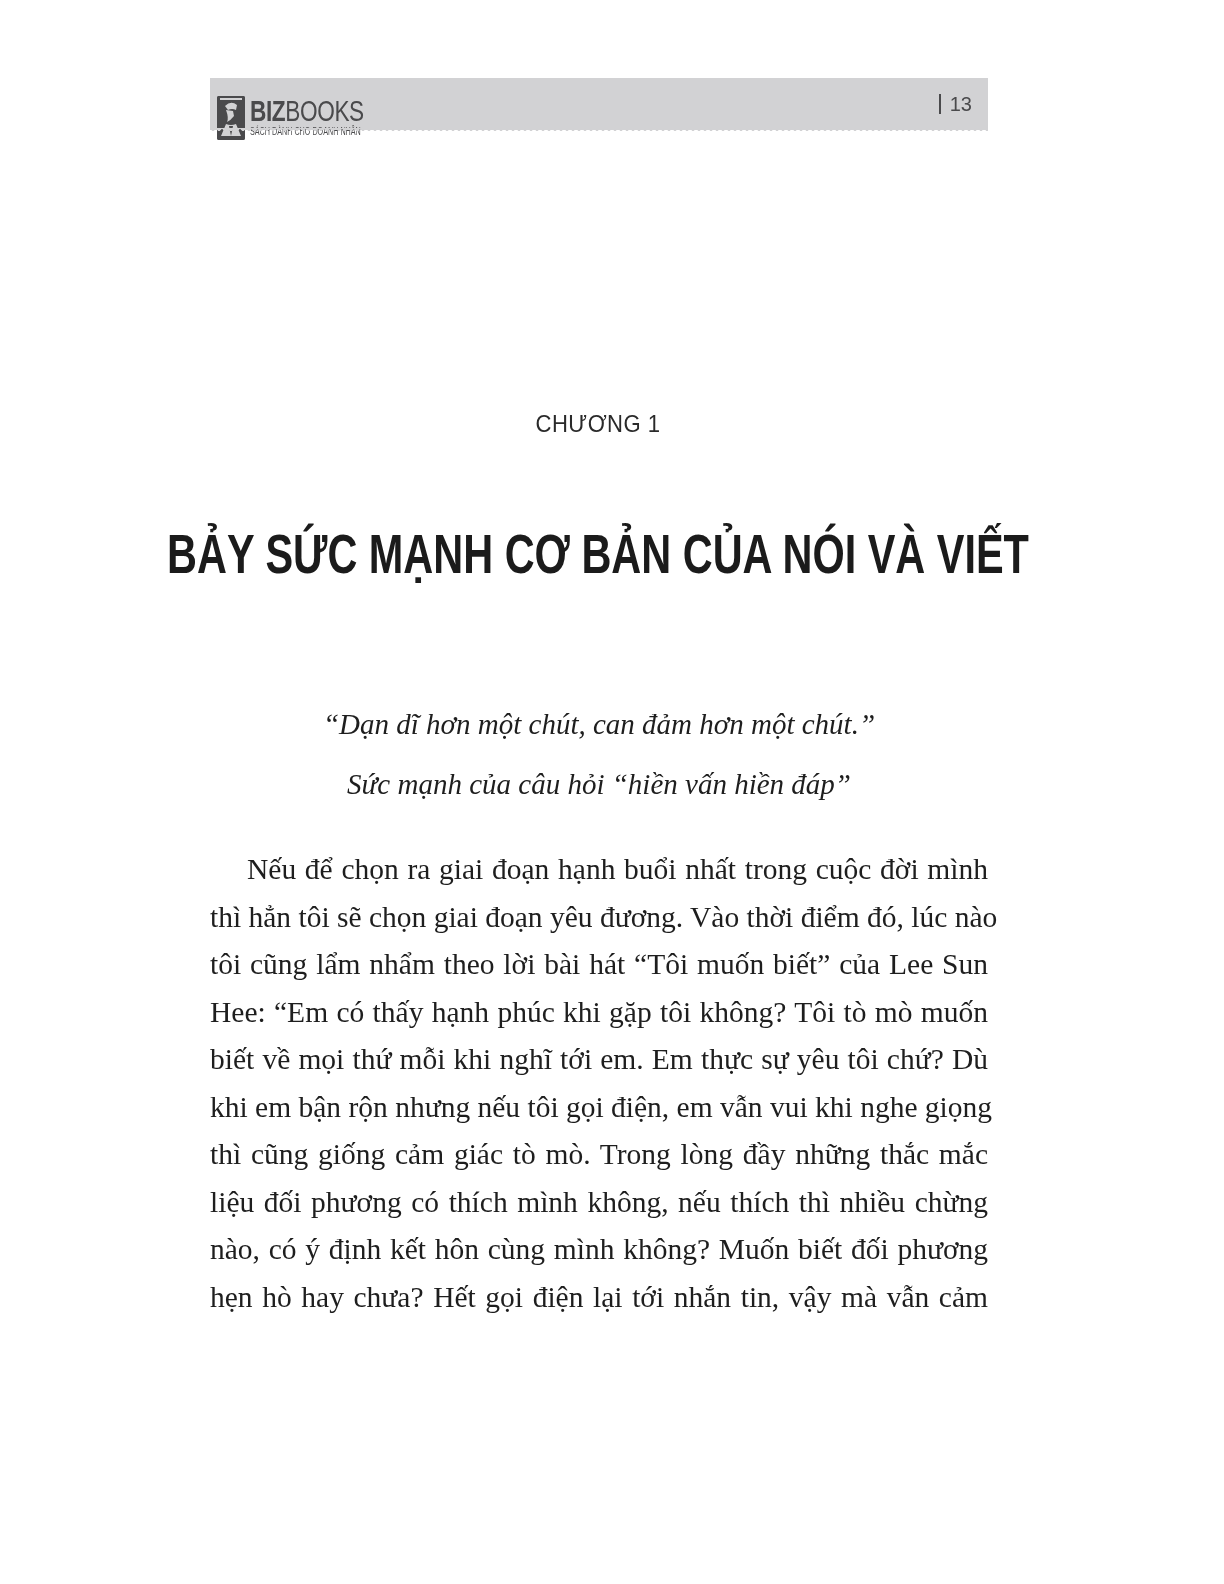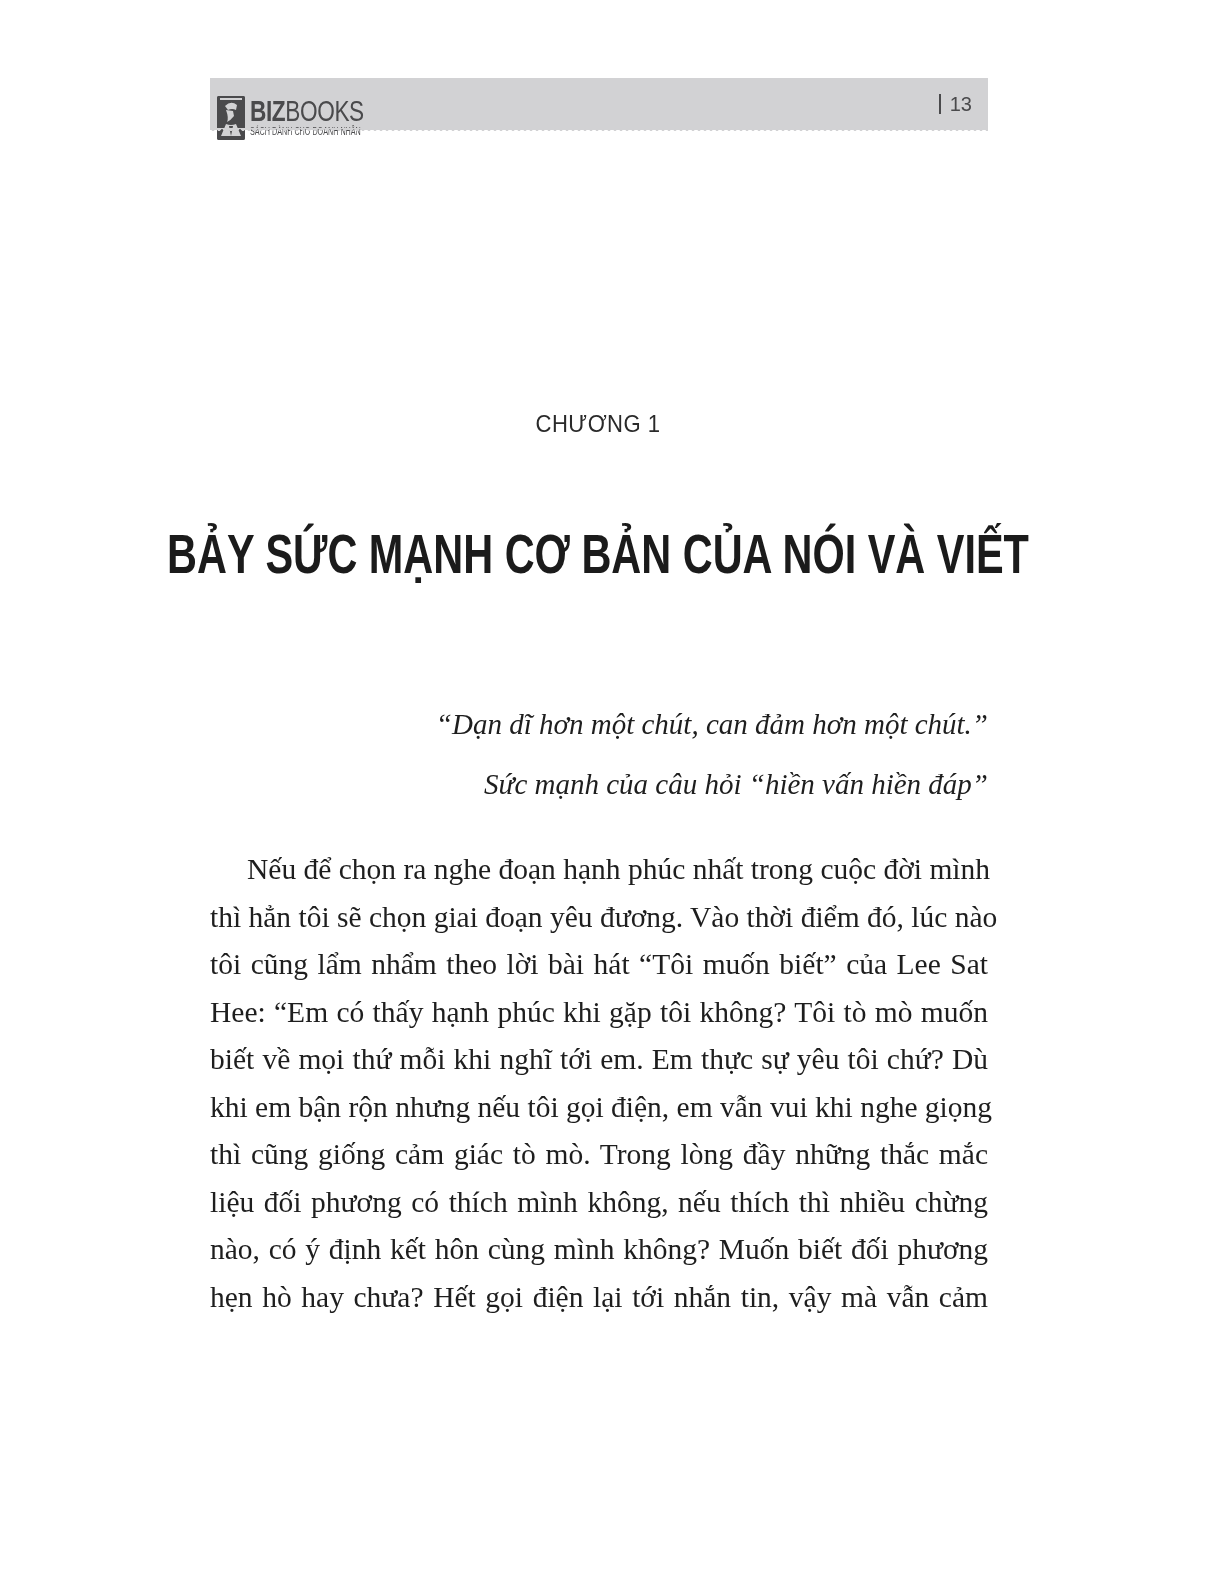--- a/index.html
+++ b/index.html
@@ -126,21 +126,21 @@
       color: #1b1b1b;
       letter-spacing: 0px;
       transform: scaleX(0.74);
       transform-origin: center center;
       white-space: nowrap;
     }
     .epigraph {
       position: absolute;
       left: 210px;
       width: 778px;
-      text-align: right;
+      text-align: center;
       font-family: "Liberation Serif", serif;
       font-style: italic;
       font-size: 29px;
       color: #1e1e1e;
       white-space: nowrap;
     }
     .epigraph.q1 { top: 708px; }
     .epigraph.q2 { top: 768px; }
     .body-text {
       position: absolute;
@@ -190,23 +190,23 @@
 </div>
 
 <div class="chapter-label">CHƯƠNG 1</div>
 
 <div class="chapter-title">BẢY SỨC MẠNH CƠ BẢN CỦA NÓI VÀ VIẾT</div>
 
 <div class="epigraph q1">“Dạn dĩ hơn một chút, can đảm hơn một chút.”</div>
 <div class="epigraph q2">Sức mạnh của câu hỏi “hiền vấn hiền đáp”</div>
 
 <div class="body-text">
-  <span class="body-line indent">Nếu để chọn ra nghe đoạn hạnh phúc nhất trong cuộc đời mình</span>
+  <span class="body-line indent">Nếu để chọn ra giai đoạn hạnh buổi nhất trong cuộc đời mình</span>
   <span class="body-line">thì hẳn tôi sẽ chọn giai đoạn yêu đương. Vào thời điểm đó, lúc nào</span>
-  <span class="body-line">tôi cũng lẩm nhẩm theo lời bài hát “Tôi muốn biết” của Lee Sat</span>
+  <span class="body-line">tôi cũng lẩm nhẩm theo lời bài hát “Tôi muốn biết” của Lee Sun</span>
   <span class="body-line">Hee: “Em có thấy hạnh phúc khi gặp tôi không? Tôi tò mò muốn</span>
   <span class="body-line">biết về mọi thứ mỗi khi nghĩ tới em. Em thực sự yêu tôi chứ? Dù</span>
   <span class="body-line">khi em bận rộn nhưng nếu tôi gọi điện, em vẫn vui khi nghe giọng</span>
   <span class="body-line">thì cũng giống cảm giác tò mò. Trong lòng đầy những thắc mắc</span>
   <span class="body-line">liệu đối phương có thích mình không, nếu thích thì nhiều chừng</span>
   <span class="body-line">nào, có ý định kết hôn cùng mình không? Muốn biết đối phương</span>
   <span class="body-line">hẹn hò hay chưa? Hết gọi điện lại tới nhắn tin, vậy mà vẫn cảm</span>
 </div>
 
 </body></html>

